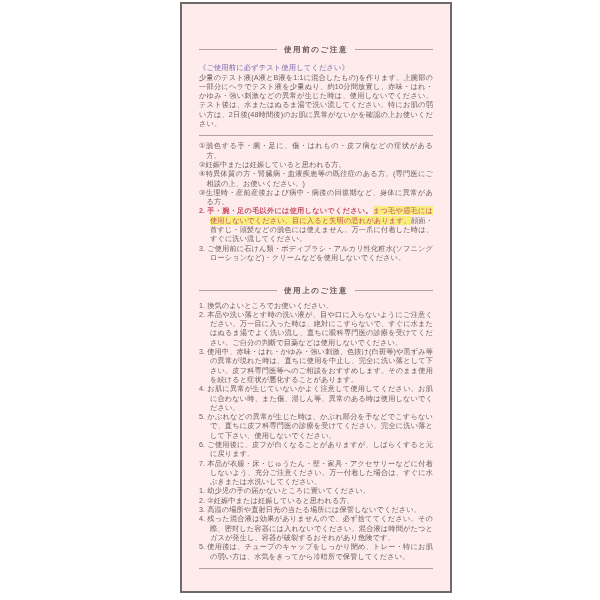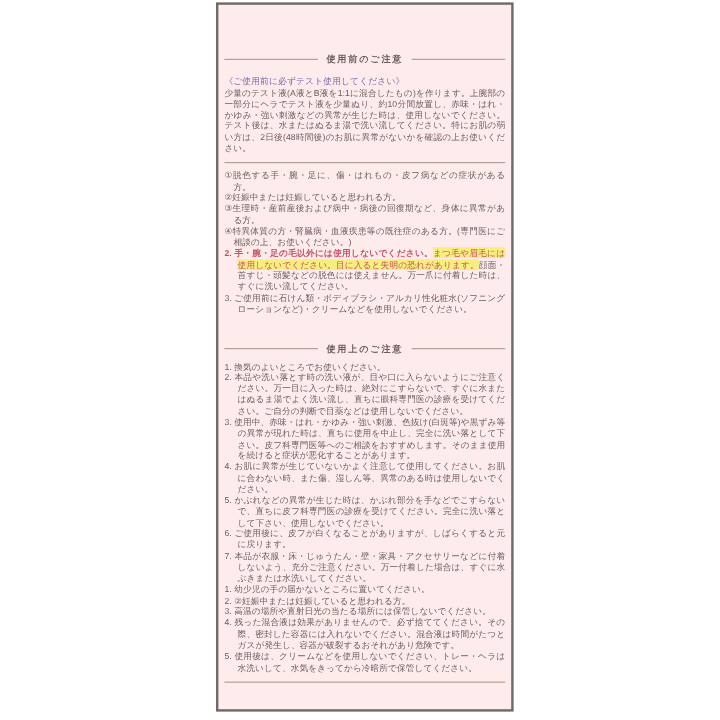--- a/index.html
+++ b/index.html
@@ -19,21 +19,21 @@
   }
   .panel {
     position: absolute;
     left: 180px;
     top: 2px;
     width: 234px;
     height: 587px;
     background: #fdeceb;
     border: 2px solid #6e6a68;
     box-sizing: content-box;
-    padding: 0 5px;
+    padding: 0 17px;
     color: #6d5c5c;
     font-size: 7.2px;
     line-height: 9.3px;
     letter-spacing: 0.1px;
   }
   .sec-header {
     display: flex;
     align-items: center;
     gap: 7px;
     font-size: 7.6px;
@@ -97,22 +97,22 @@
     </div>
 
     <div class="purple-title">《ご使用前に必ずテスト使用してください》</div>
     <div class="body-par">少量のテスト液(A液とB液を1:1に混合したもの)を作ります。上腕部の一部分にヘラでテスト液を少量ぬり、約10分間放置し、赤味・はれ・かゆみ・強い刺激などの異常が生じた時は、使用しないでください。テスト後は、水またはぬるま湯で洗い流してください。特にお肌の弱い方は、2日後(48時間後)のお肌に異常がないかを確認の上お使いください。</div>
 
     <div class="divider"></div>
 
 
     <div class="circ-item">①脱色する手・腕・足に、傷・はれもの・皮フ病などの症状がある方。</div>
     <div class="circ-item">②妊娠中または妊娠していると思われる方。</div>
+    <div class="circ-item">④特異体質の方・腎臓病・血液疾患等の既往症のある方。(専門医にご相談の上、お使いください。)</div>
     <div class="circ-item">③生理時・産前産後および病中・病後の回復期など、身体に異常がある方。</div>
-    <div class="circ-item">④特異体質の方・腎臓病・血液疾患等の既往症のある方。(専門医にご相談の上、お使いください。)</div>
 
     <div class="item red">
       <span class="num">2.</span><span>手・腕・足の毛以外には使用しないでください。</span><span class="hl">まつ毛や眉毛には使用しないでください。目に入ると失明の恐れがあります。</span><span class="dark">顔面・首すじ・頭髪などの脱色には使えません。万一爪に付着した時は、すぐに洗い流してください。</span>
     </div>
 
     <div class="item">
       <span class="num">3.</span><span>ご使用前に石けん類・ボディブラシ・アルカリ性化粧水(ソフニングローションなど)・クリームなどを使用しないでください。</span>
     </div>
 
     <div class="sec-header sec-header-mid">
@@ -150,19 +150,19 @@
     <div class="item">
       <span class="num">2.</span><span>②妊娠中または妊娠していると思われる方。</span>
     </div>
     <div class="item">
       <span class="num">3.</span><span>高温の場所や直射日光の当たる場所には保管しないでください。</span>
     </div>
     <div class="item">
       <span class="num">4.</span><span>残った混合液は効果がありませんので、必ず捨ててください。その際、密封した容器には入れないでください。混合液は時間がたつとガスが発生し、容器が破裂するおそれがあり危険です。</span>
     </div>
     <div class="item">
-      <span class="num">5.</span><span>使用後は、クリームなどを使用しないでください、トレー・ヘラは水洗いして、水気をきってから冷暗所で保管してください。</span>
+      <span class="num">5.</span><span>使用後は、チューブのキャップをしっかり閉め、トレー・特にお肌の弱い方は、水気をきってから冷暗所で保管してください。</span>
     </div>
 
     <div class="divider-bottom"></div>
 
   </div>
 </div>
 
 </body></html>

